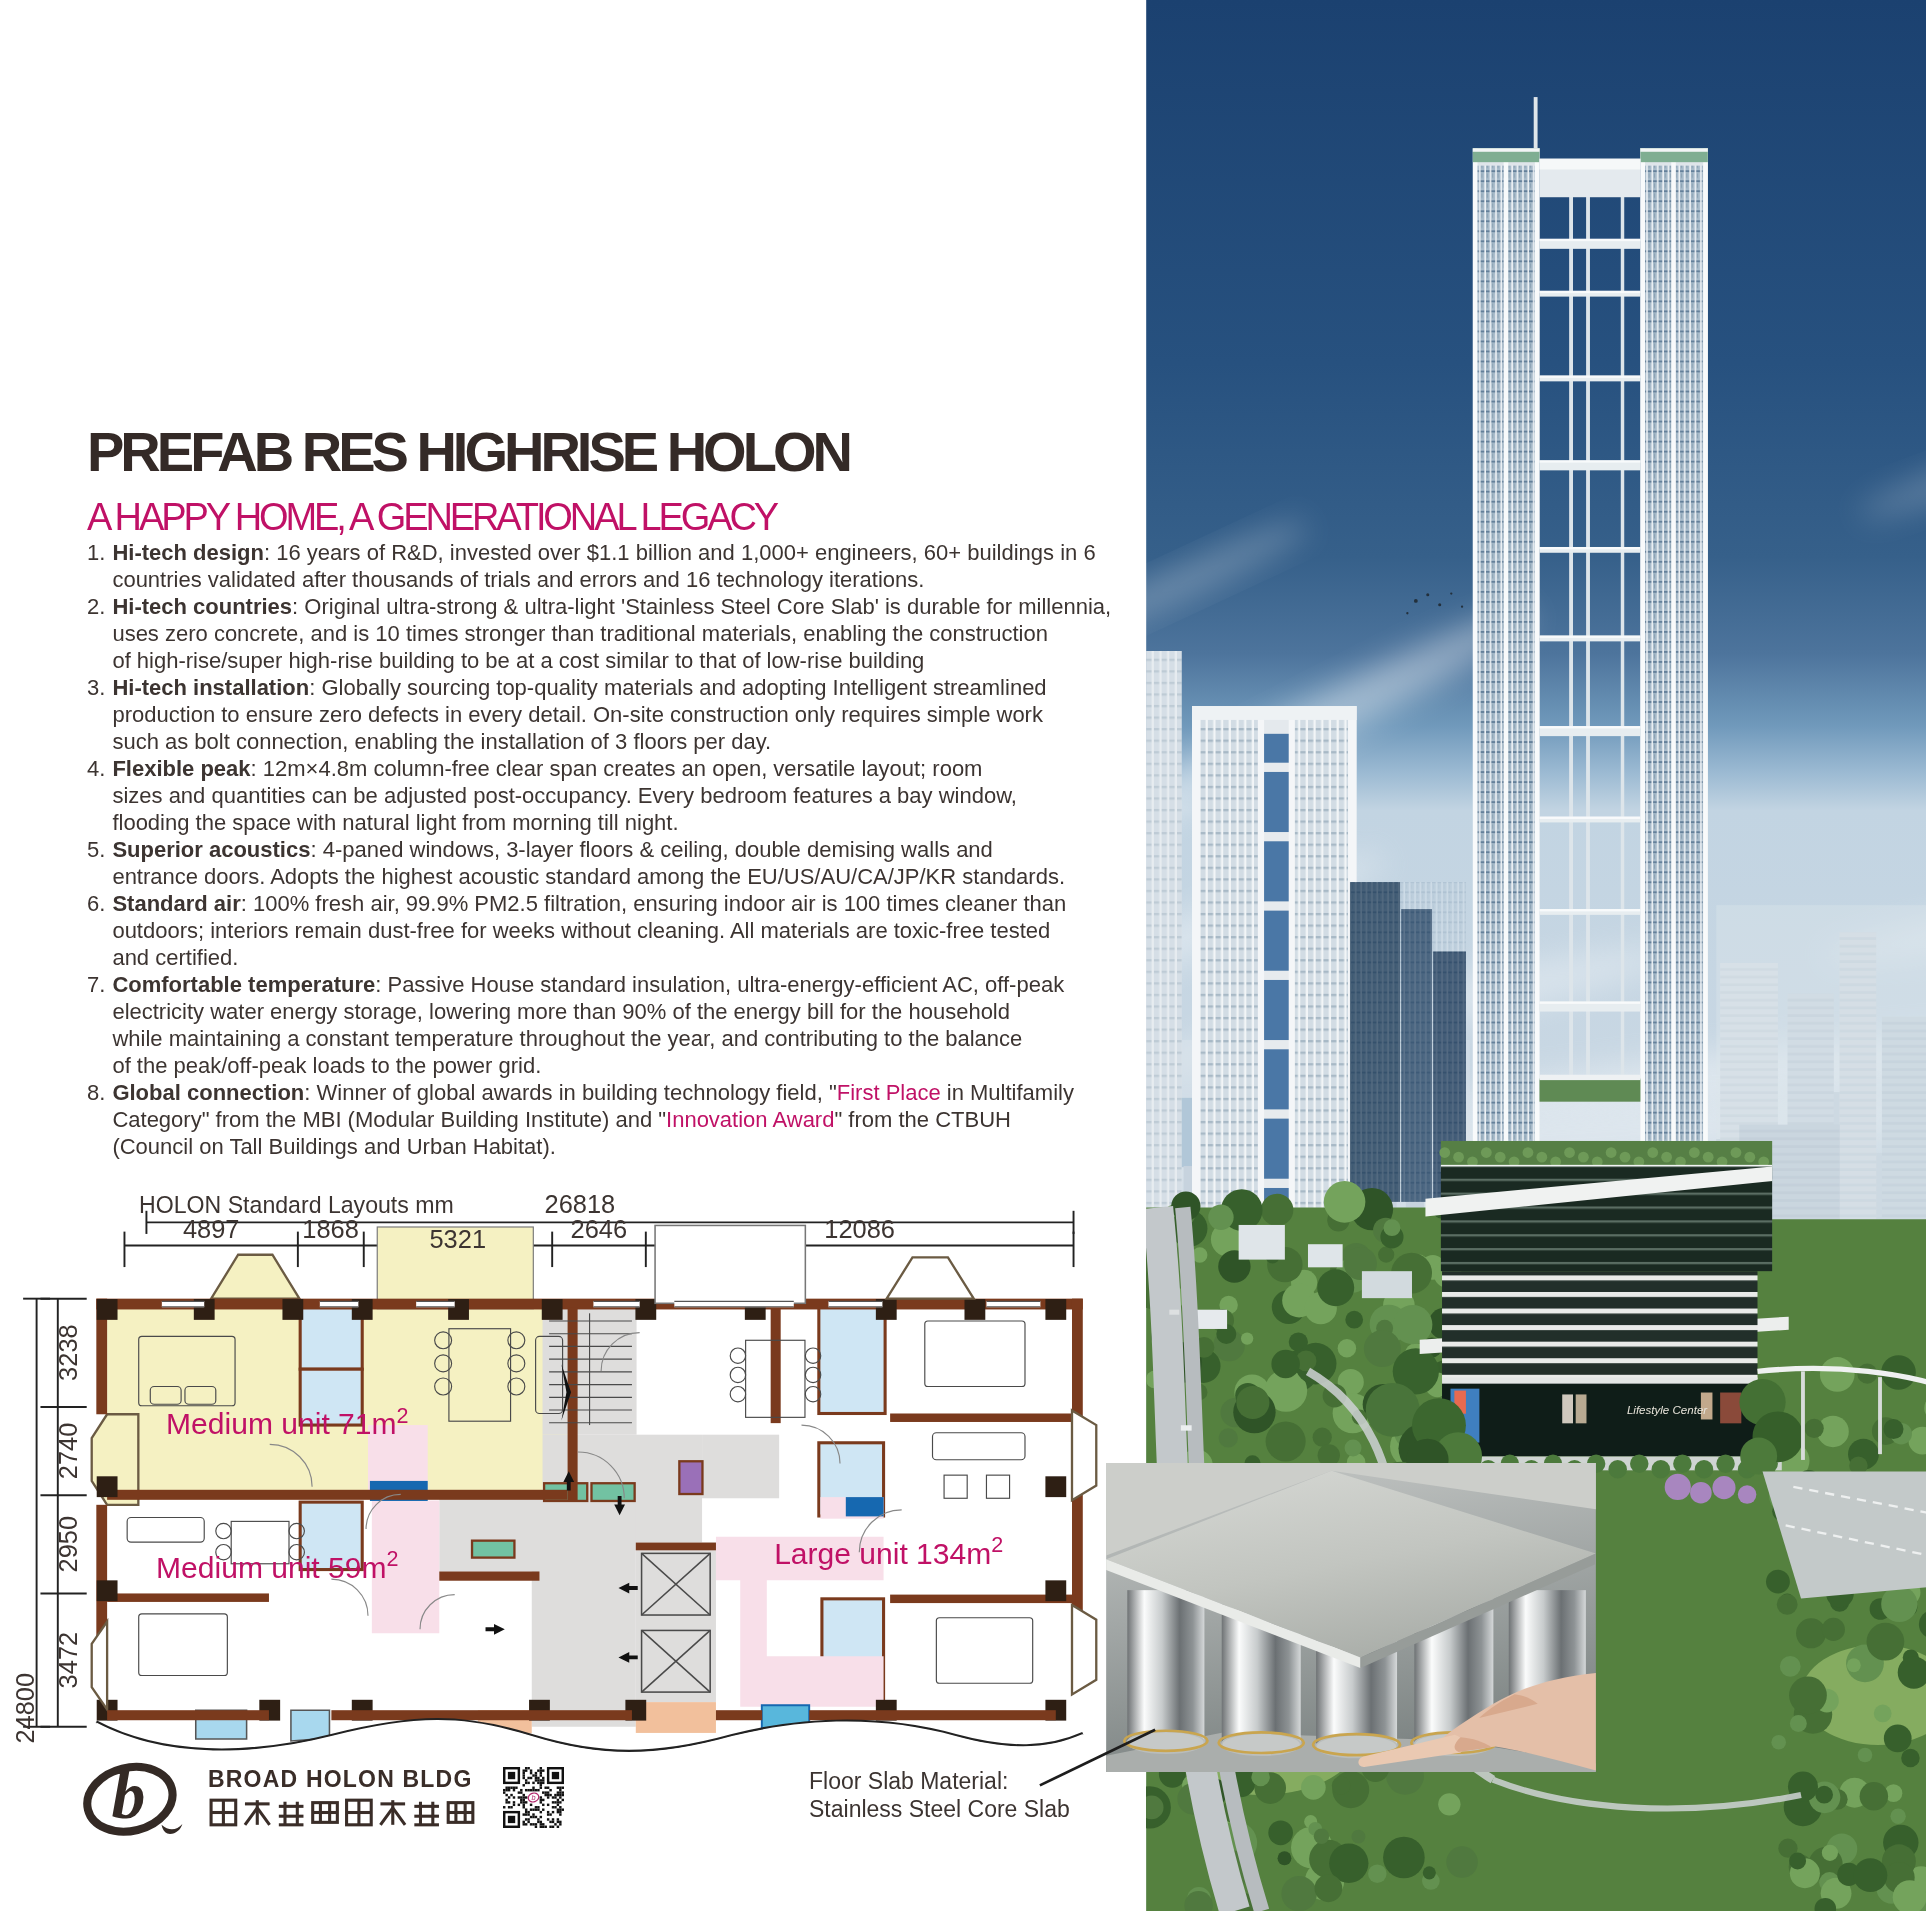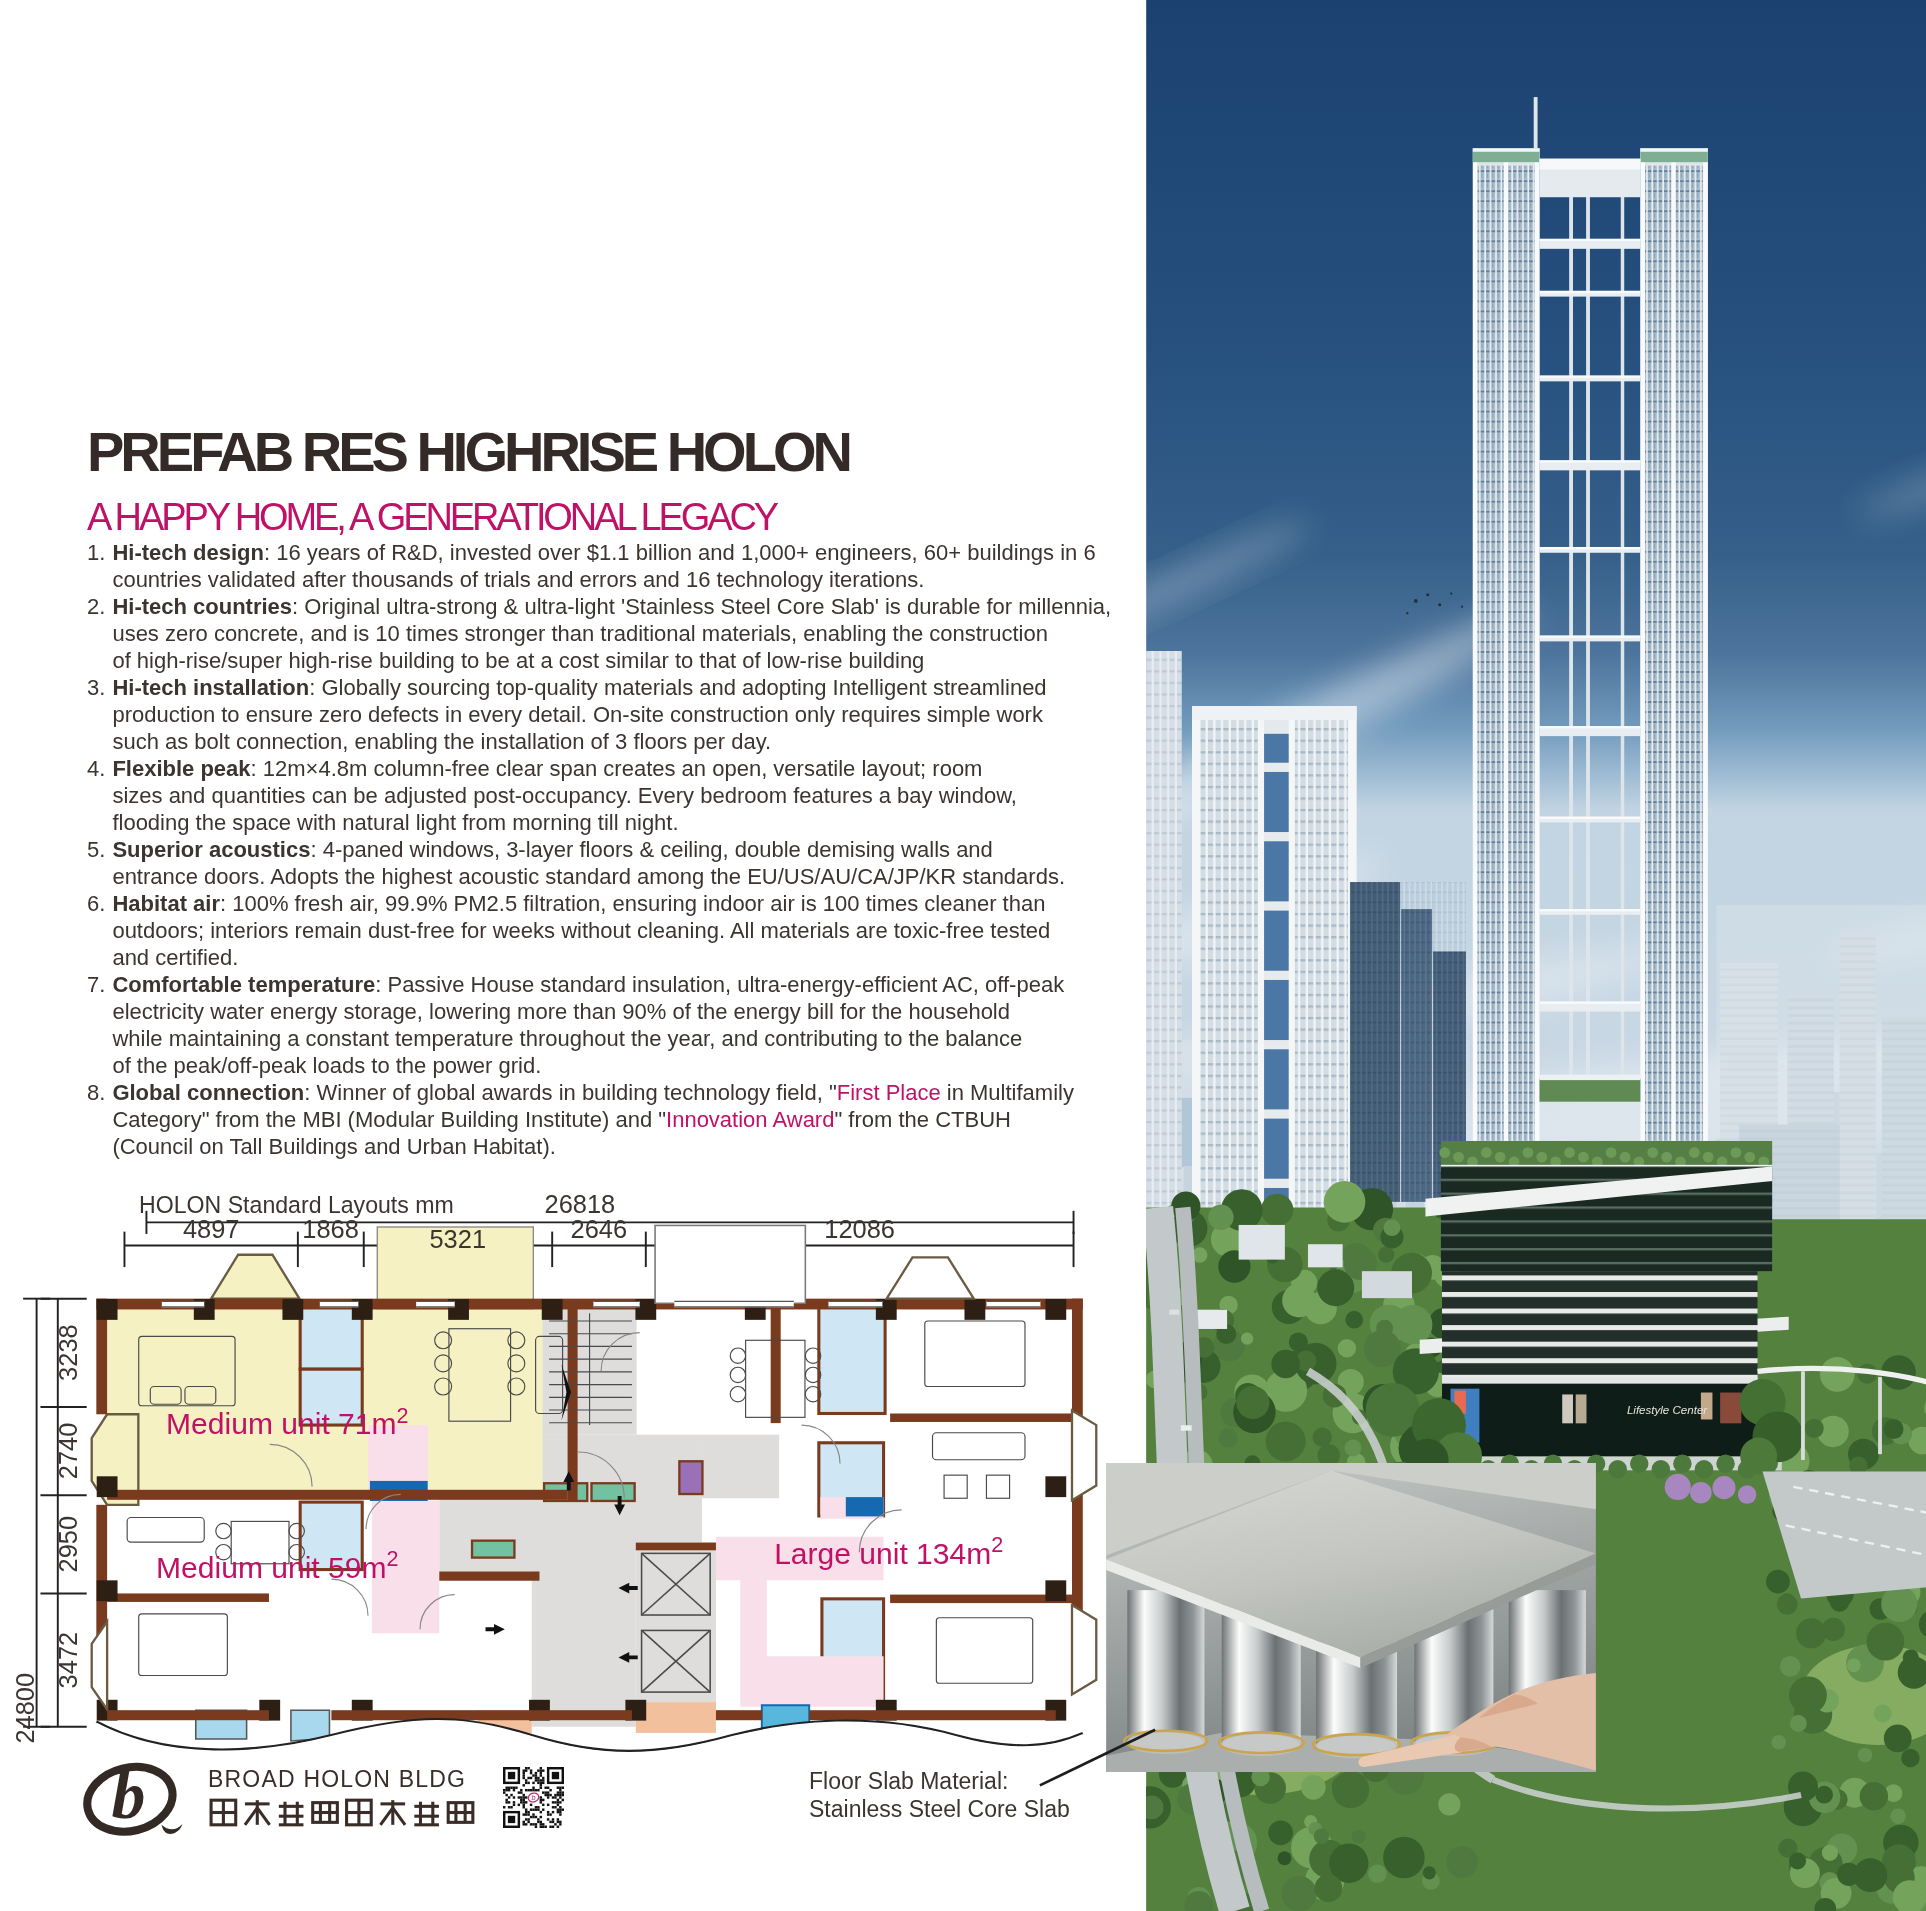--- a/index.html
+++ b/index.html
@@ -33,21 +33,21 @@
 <div class="item">
       <span class="no">4.</span>
       <div><b>Flexible peak</b>: 12m×4.8m column-free clear span creates an open, versatile layout; room<br>sizes and quantities can be adjusted post-occupancy. Every bedroom features a bay window,<br>flooding the space with natural light from morning till night.</div>
     </div>
 <div class="item">
       <span class="no">5.</span>
       <div><b>Superior acoustics</b>: 4-paned windows, 3-layer floors &amp; ceiling, double demising walls and<br>entrance doors. Adopts the highest acoustic standard among the EU/US/AU/CA/JP/KR standards.</div>
     </div>
 <div class="item">
       <span class="no">6.</span>
-      <div><b>Habitat air</b>: 100% fresh air, 99.9% PM2.5 filtration, ensuring indoor air is 100 times cleaner than<br>outdoors; interiors remain dust-free for weeks without cleaning. All materials are toxic-free tested<br>and certified.</div>
+      <div><b>Standard air</b>: 100% fresh air, 99.9% PM2.5 filtration, ensuring indoor air is 100 times cleaner than<br>outdoors; interiors remain dust-free for weeks without cleaning. All materials are toxic-free tested<br>and certified.</div>
     </div>
 <div class="item">
       <span class="no">7.</span>
       <div><b>Comfortable temperature</b>: Passive House standard insulation, ultra-energy-efficient AC, off-peak<br>electricity water energy storage, lowering more than 90% of the energy bill for the household<br>while maintaining a constant temperature throughout the year, and contributing to the balance<br>of the peak/off-peak loads to the power grid.</div>
     </div>
 <div class="item">
       <span class="no">8.</span>
       <div><b>Global connection</b>: Winner of global awards in building technology field, "<span class="mg">First Place</span> in Multifamily<br>Category" from the MBI (Modular Building Institute) and "<span class="mg">Innovation Award</span>" from the CTBUH<br>(Council on Tall Buildings and Urban Habitat).</div>
     </div>
 </div>
@@ -1832,21 +1832,21 @@
 </svg>
 
 <svg class="abs" style="left:79px;top:1759px" width="108" height="89" viewBox="0 0 280 230" xmlns="http://www.w3.org/2000/svg">
 <g>
 <ellipse cx="132" cy="104" rx="112" ry="82" fill="none" stroke="#342a25" stroke-width="21" transform="rotate(-14 132 104)"></ellipse>
 <path d="M214 170 C 233 187 253 185 268 168 C 263 185 247 197 229 193 C 221 189 216 181 214 170 Z" fill="#342a25"></path>
 <text x="128" y="152" font-size="176" font-style="italic" font-weight="bold" fill="#342a25" text-anchor="middle" font-family="Liberation Serif, serif">b</text>
 </g>
 </svg>
 
-<div class="abs" style="left:208px;top:1766px;font-size:23px;font-weight:normal;color:#3a2d28;letter-spacing:1.2px;white-space:nowrap">BROAD HOLON BLDG</div>
+<div class="abs" style="left:208px;top:1766px;font-size:23px;font-weight:bold;color:#3a2d28;letter-spacing:1.2px;white-space:nowrap">BROAD HOLON BLDG</div>
 
 <svg class="abs" style="left:208px;top:1797px" width="271" height="31" xmlns="http://www.w3.org/2000/svg" viewBox="0 0 704 80">
     <g stroke="#3a2d28" stroke-width="8" fill="none">
       <rect x="8" y="8" width="64" height="64"></rect>
       <line x1="8" y1="40.0" x2="72" y2="40.0"></line>
       <line x1="40.0" y1="8" x2="40.0" y2="72"></line>
     </g>
     <g stroke="#3a2d28" stroke-width="8" fill="none">
       <line x1="96" y1="17.6" x2="160" y2="17.6"></line>
       <line x1="128.0" y1="8" x2="128.0" y2="72"></line>

